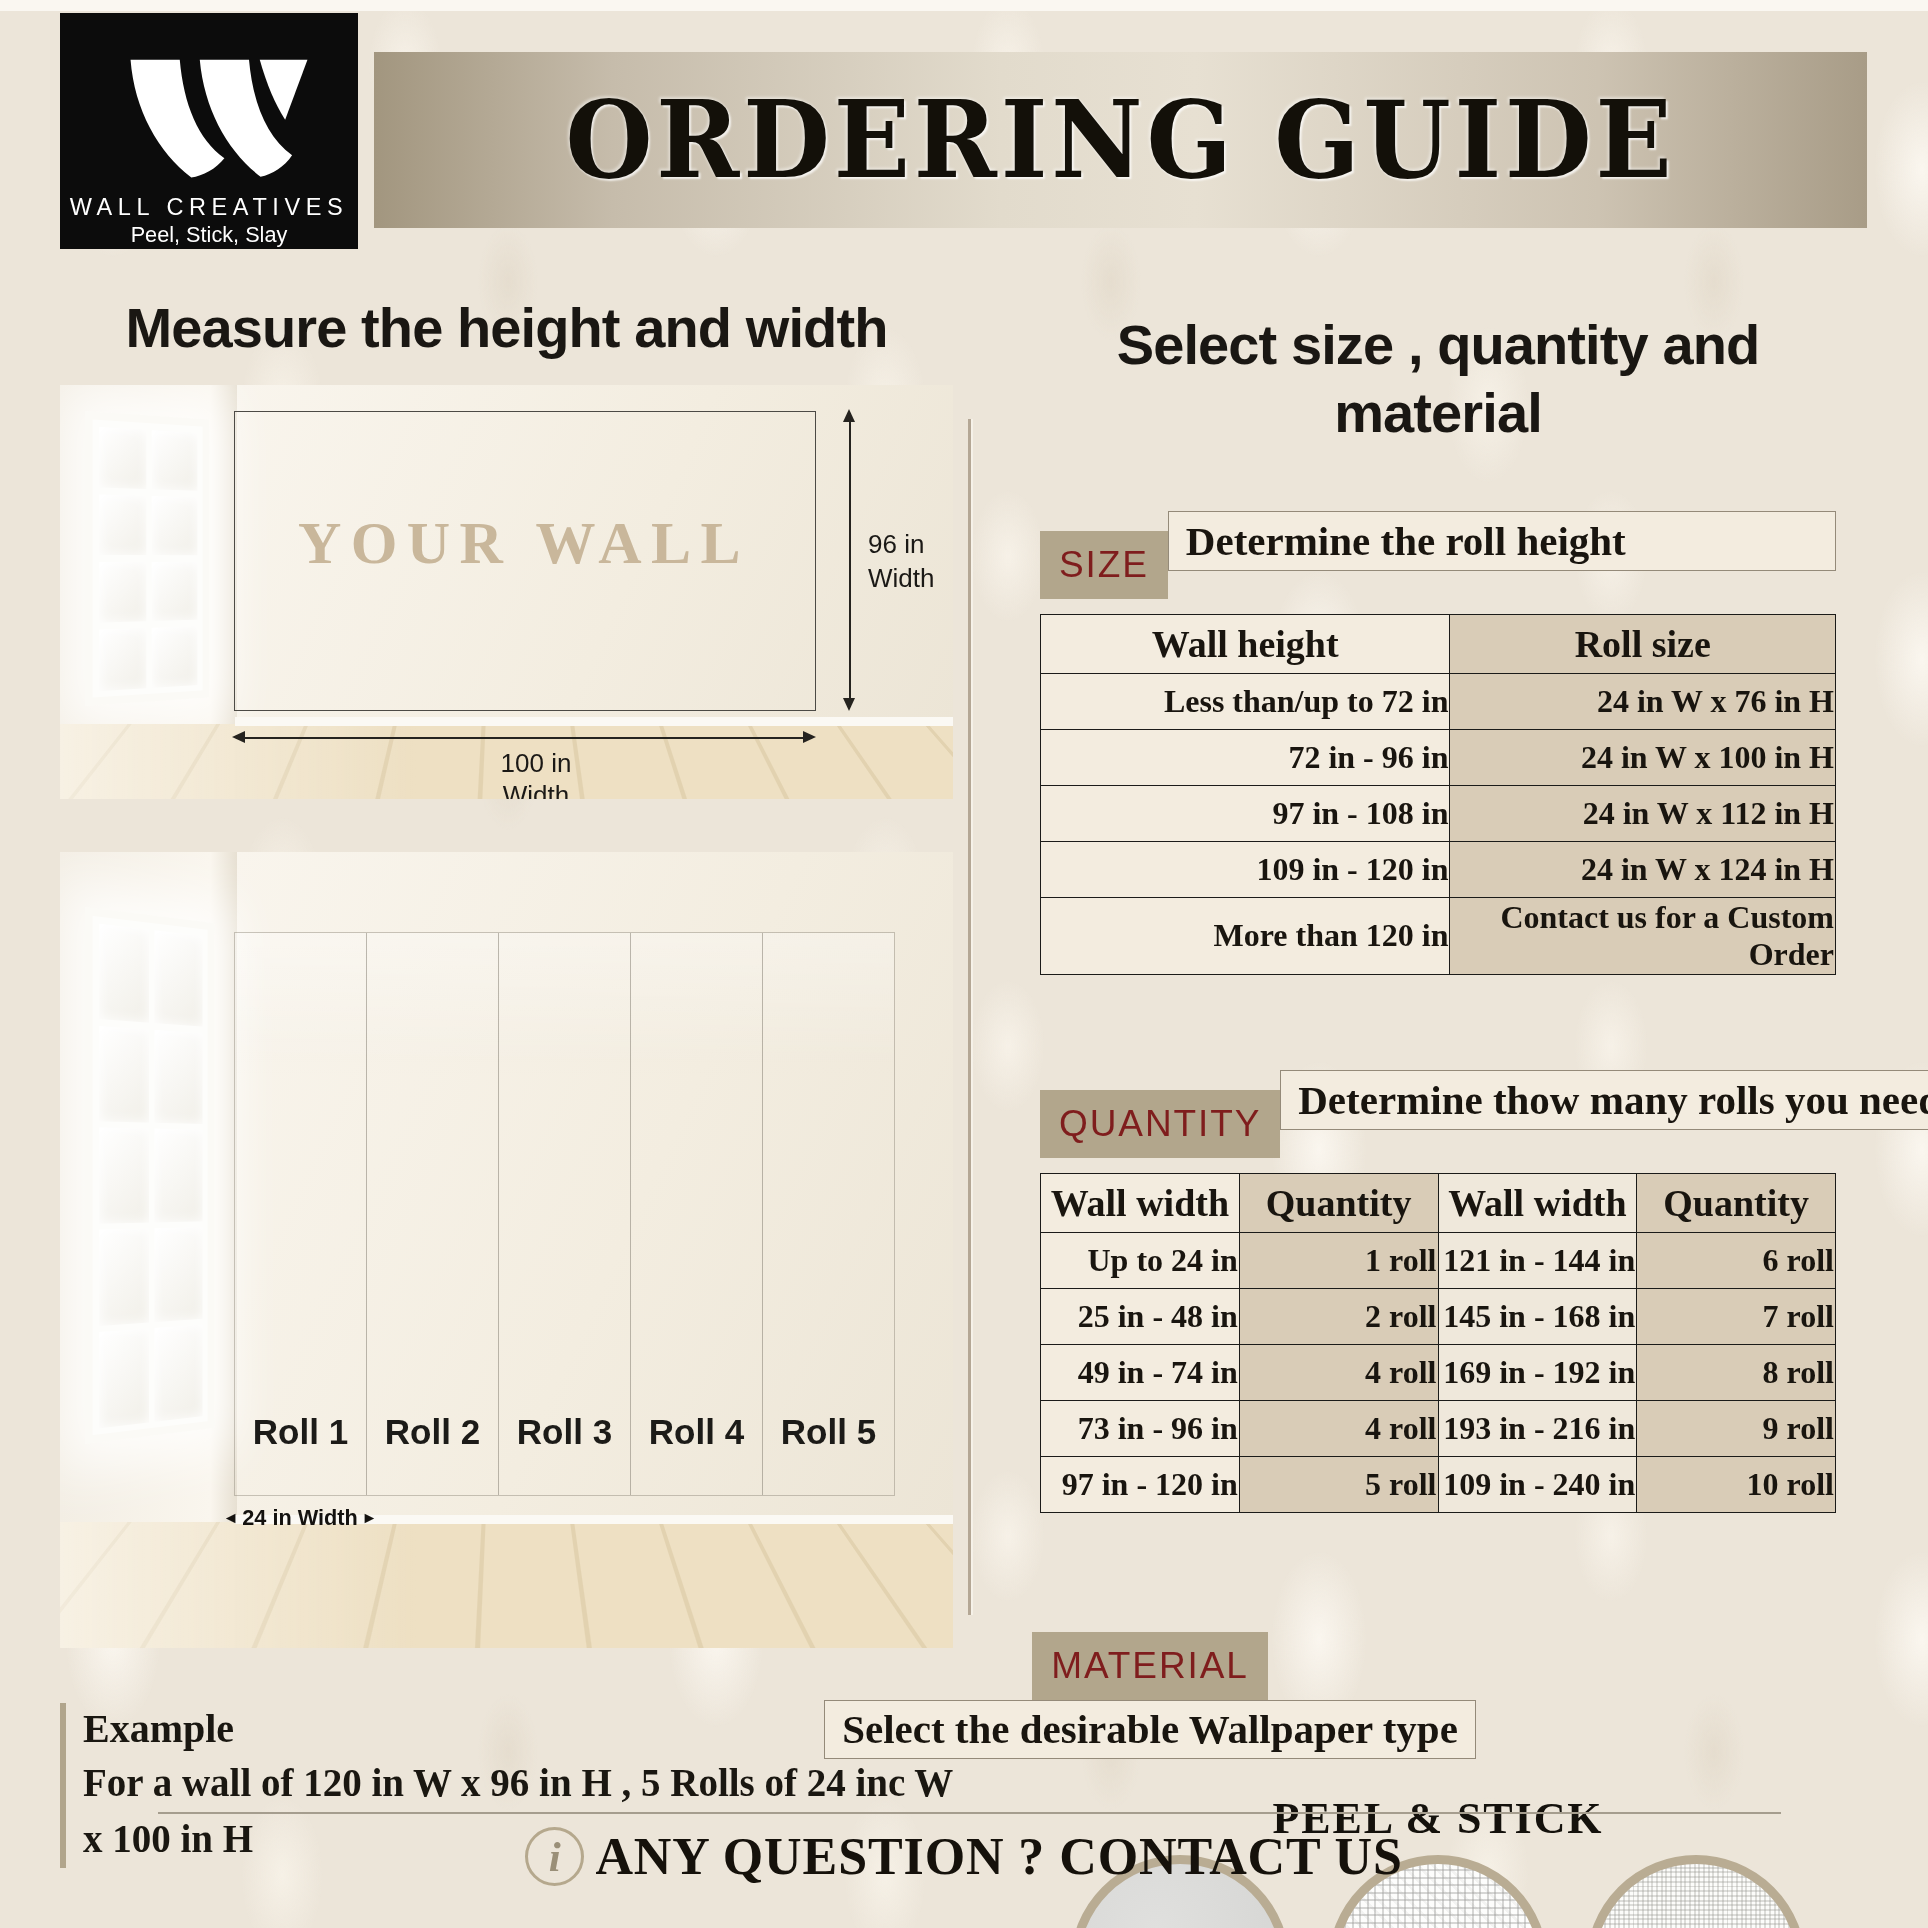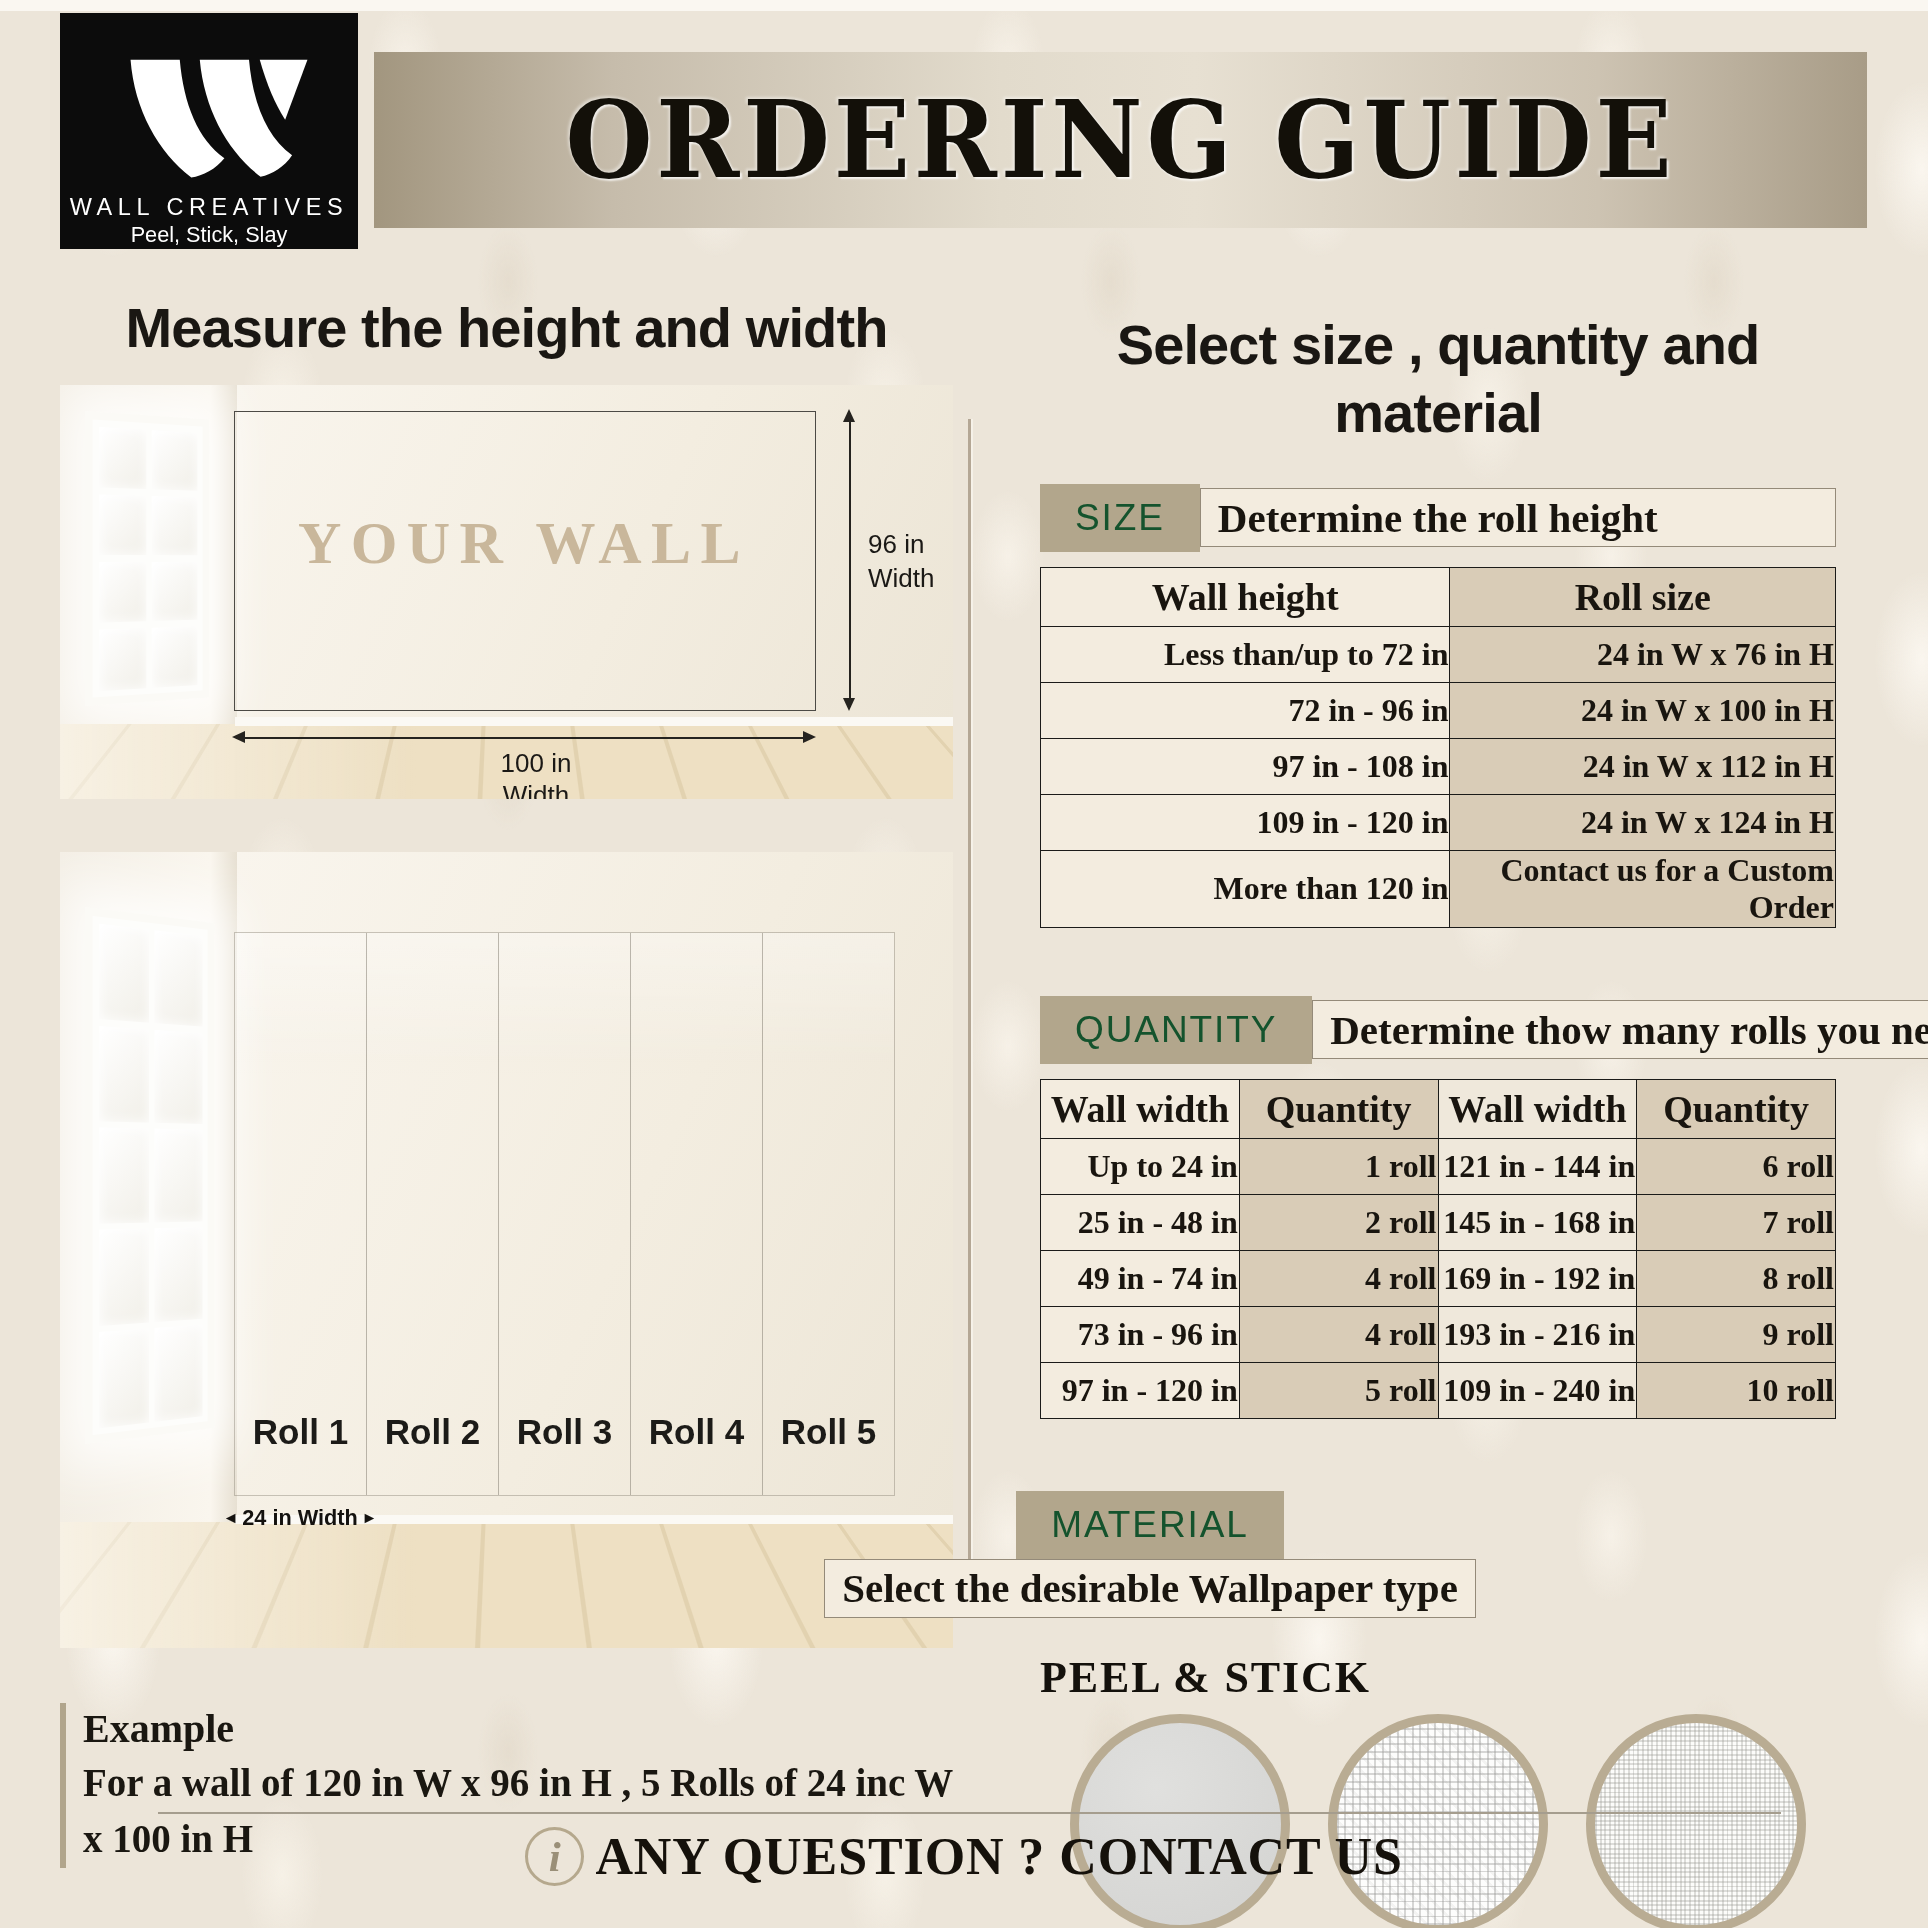--- a/index.html
+++ b/index.html
@@ -96,36 +96,36 @@
   .example{margin-top:55px;border-left:6.6px solid #b1a58c;padding-left:17px;
     font-family:"Liberation Serif",serif;font-weight:700;color:#1a1711;}
   .example-title{font-size:40px;line-height:1.3;}
   .example-line{font-size:39px;line-height:1.45;}
 
   
   .sec-head{display:flex;align-items:center;}
   .sec-head.size{margin-top:36px;}
   .sec-head.qty{margin-top:68px;}
   .sec-head.mat{margin-top:72px;}
-  .badge{background:#b2a68c;color:#14532d;font-size:37px;letter-spacing:1.9px;
-    padding:13px 35px;white-space:nowrap;}
+  .badge{background:#b2a68c;color:#7f1d1d;font-size:37px;letter-spacing:1.9px;
+    padding:13px 19px;white-space:nowrap;margin-top:47px;}
   .sec-desc{flex:1;border:1.9px solid #948a79;background:#f3ecdf;color:#19150f;
     font-family:"Liberation Serif",serif;font-weight:700;font-size:41px;
     padding:4.7px 17px;white-space:nowrap;}
 
   table.tbl{width:100%;border-collapse:collapse;margin-top:15px;
     font-family:"Liberation Serif",serif;font-weight:700;color:#19150f;}
   .tbl th,.tbl td{border:1.9px solid #1b1b19;text-align:center;vertical-align:middle;}
   .tbl th{font-size:38px;height:56px;}
   .tbl td{font-size:32px;height:53px;text-align:right;}
   .cell-light{background:#f3ecdf;}
   .cell-light2{background:#efe8db;}
   .cell-tan{background:#d9ccb7;}
 
-  .peel-heading{margin-top:34px;text-align:left;font-family:"Liberation Serif",serif;
+  .peel-heading{margin-top:34px;text-align:center;font-family:"Liberation Serif",serif;
     font-weight:700;font-size:44px;letter-spacing:1.9px;color:#14110c;}
   .materials{margin-top:11.3px;display:flex;padding-left:30px;gap:38px;}
   .mat{width:220px;display:flex;flex-direction:column;align-items:center;}
   .swatch{width:202px;height:202px;border-radius:50%;border:9.4px solid #b9ac93;}
   .swatch.smooth{background:radial-gradient(circle at 38% 32%,#e0e0de,#d6d6d4 75%);}
   .swatch.fabric{background-color:#fdfdfc;background-image:
       repeating-linear-gradient(0deg,rgba(150,150,148,.38) 0 1.9px,transparent 1.9px 7.5px),
       repeating-linear-gradient(90deg,rgba(150,150,148,.38) 0 1.9px,transparent 1.9px 7.5px),
       repeating-linear-gradient(45deg,rgba(170,170,168,.12) 0 2.8px,transparent 2.8px 10.4px);}
   .swatch.canvas{background-color:#fcfcfa;background-image:

